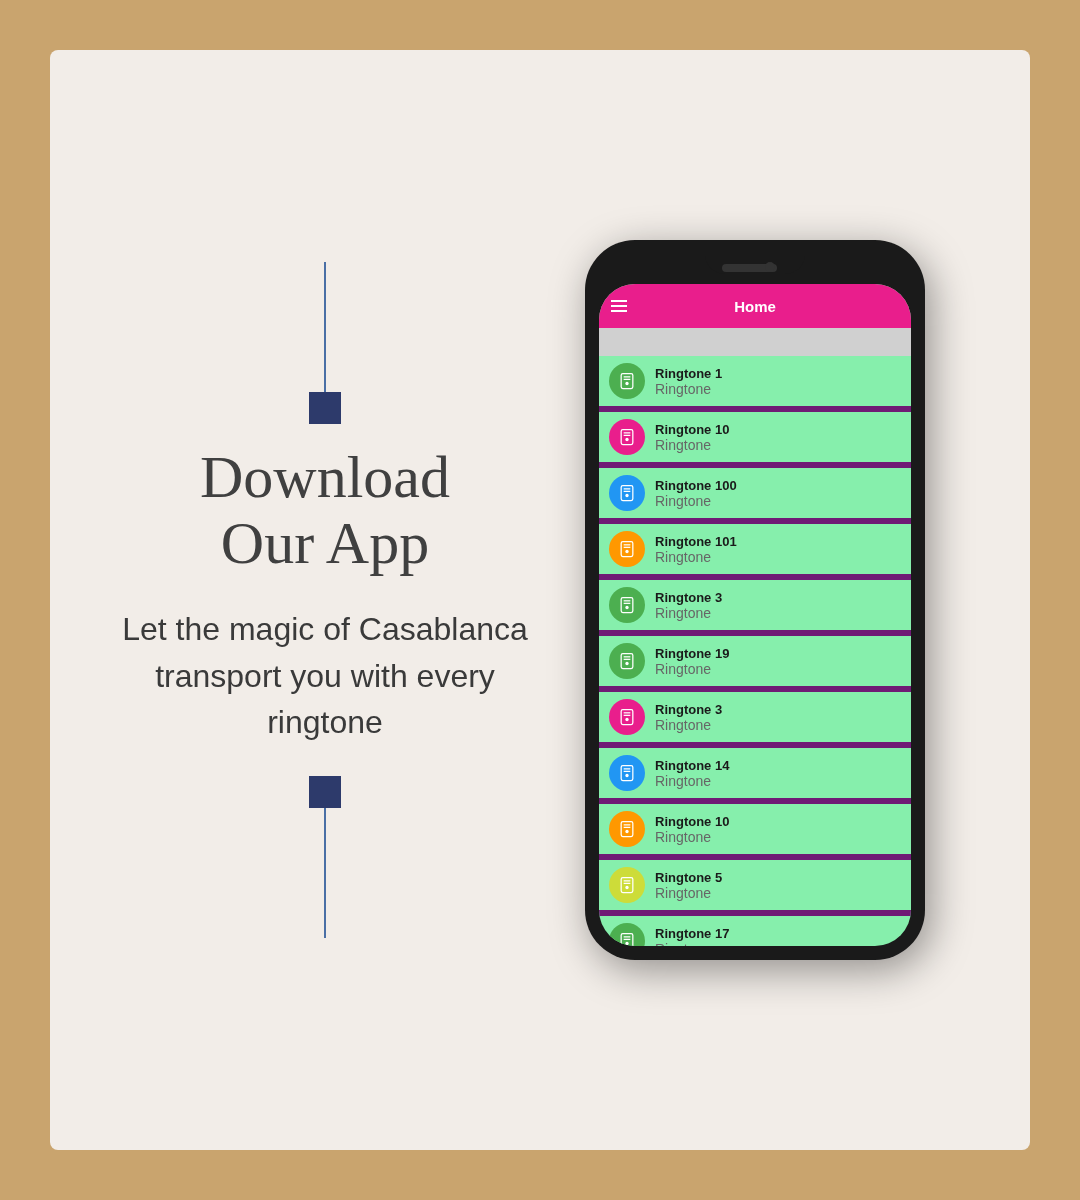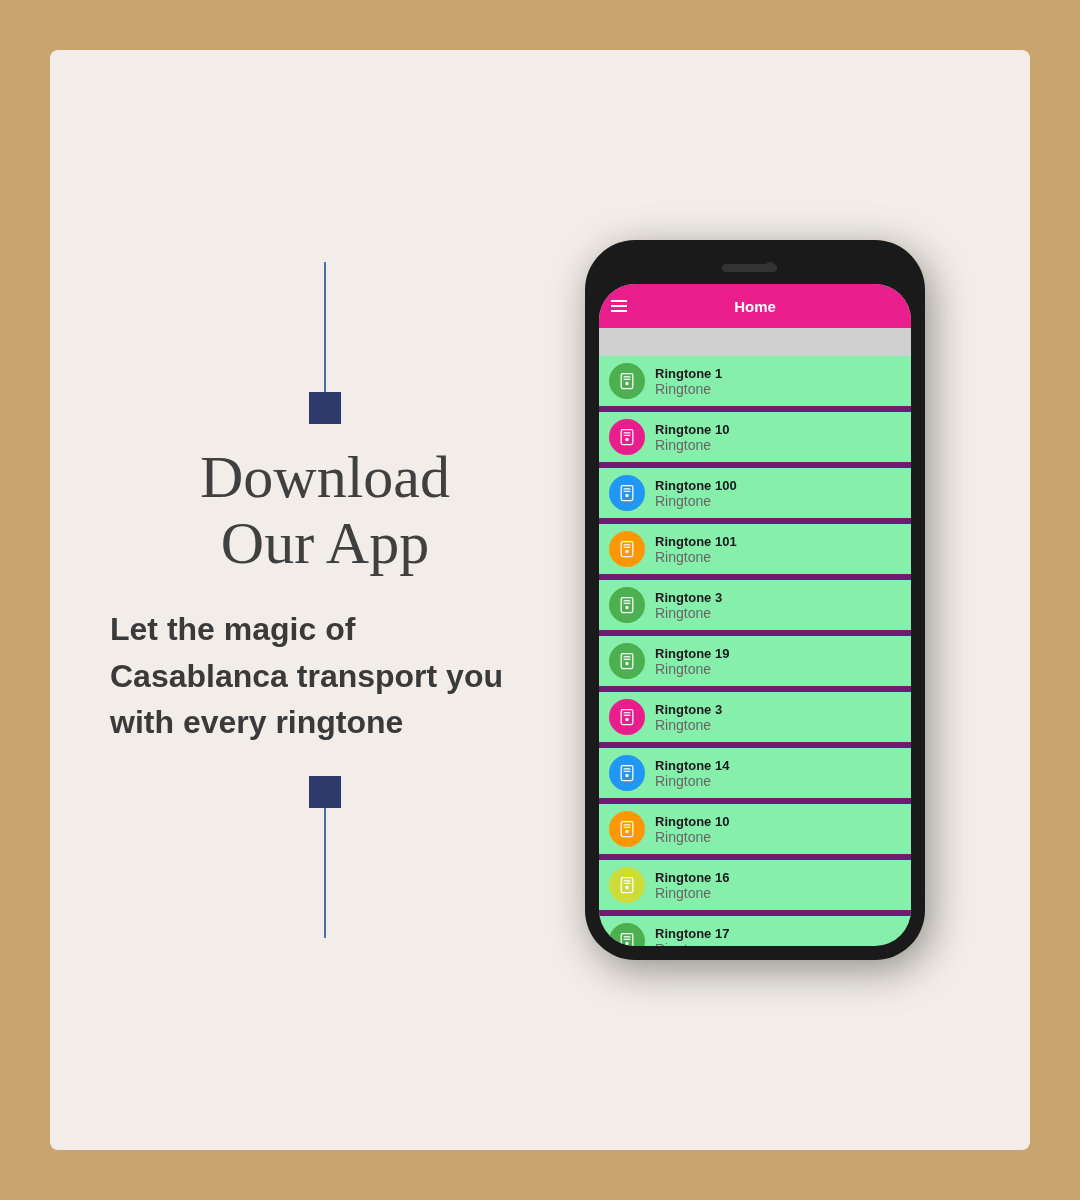--- a/index.html
+++ b/index.html
@@ -56,24 +56,24 @@
       text-align: center;
       line-height: 1.1;
       margin-top: 20px;
       margin-bottom: 30px;
       font-family: 'Georgia', serif;
     }
 
     .subtext {
       font-size: 32px;
       color: #3a3a3a;
-      text-align: left;
+      text-align: center;
       line-height: 1.45;
       font-family: Arial, sans-serif;
-      font-weight: 700;
+      font-weight: 400;
       margin-bottom: 30px;
     }
 
     .square-bottom {
       width: 32px;
       height: 32px;
       background-color: #2d3a6b;
       margin: 0 auto;
     }
 
@@ -407,21 +407,21 @@
             <div class="ringtone-item">
               <div class="ringtone-icon" style="background-color: rgb(205, 220, 57);">
                 <svg viewBox="0 0 24 24" fill="white" xmlns="http://www.w3.org/2000/svg">
       <rect x="5" y="3" width="14" height="18" rx="2" stroke="white" stroke-width="1.5" fill="none"></rect>
       <line x1="8" y1="7" x2="16" y2="7" stroke="white" stroke-width="1.5"></line>
       <line x1="8" y1="10" x2="16" y2="10" stroke="white" stroke-width="1.5"></line>
       <circle cx="12" cy="15" r="2" fill="white"></circle>
     </svg>
               </div>
               <div class="ringtone-text">
-                <span class="ringtone-name">Ringtone 16</span>
+                <span class="ringtone-name">Ringtone 5</span>
                 <span class="ringtone-type">Ringtone</span>
               </div>
             </div>
             <div class="ringtone-item">
               <div class="ringtone-icon" style="background-color: rgb(76, 175, 80);">
                 <svg viewBox="0 0 24 24" fill="white" xmlns="http://www.w3.org/2000/svg">
       <rect x="5" y="3" width="14" height="18" rx="2" stroke="white" stroke-width="1.5" fill="none"></rect>
       <line x1="8" y1="7" x2="16" y2="7" stroke="white" stroke-width="1.5"></line>
       <line x1="8" y1="10" x2="16" y2="10" stroke="white" stroke-width="1.5"></line>
       <circle cx="12" cy="15" r="2" fill="white"></circle>

